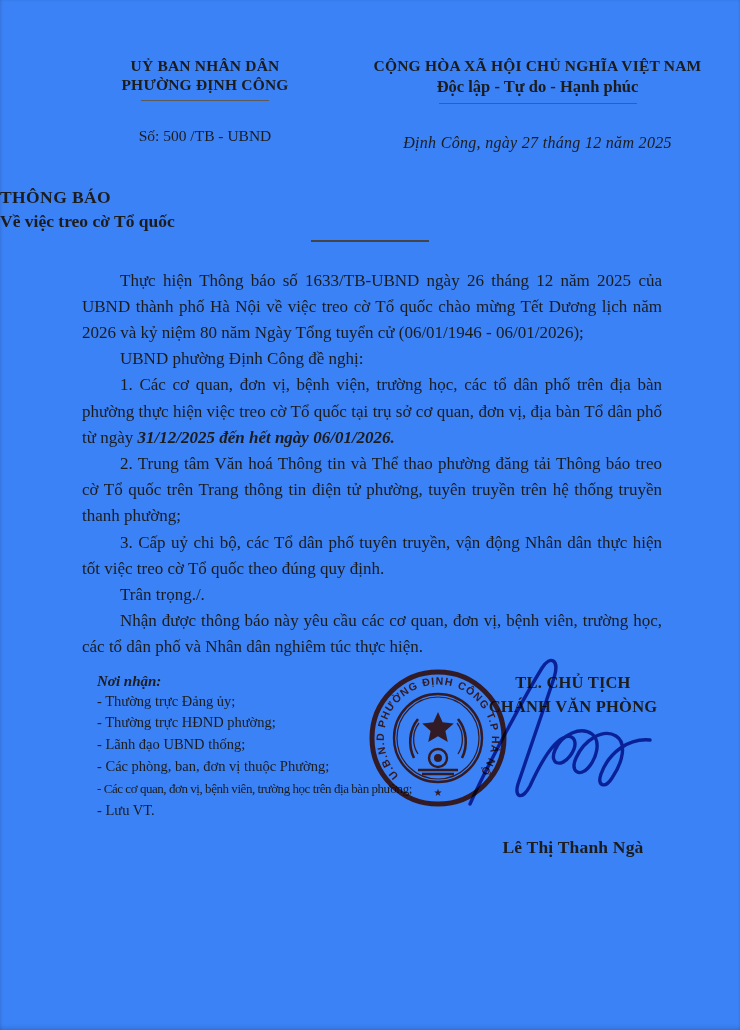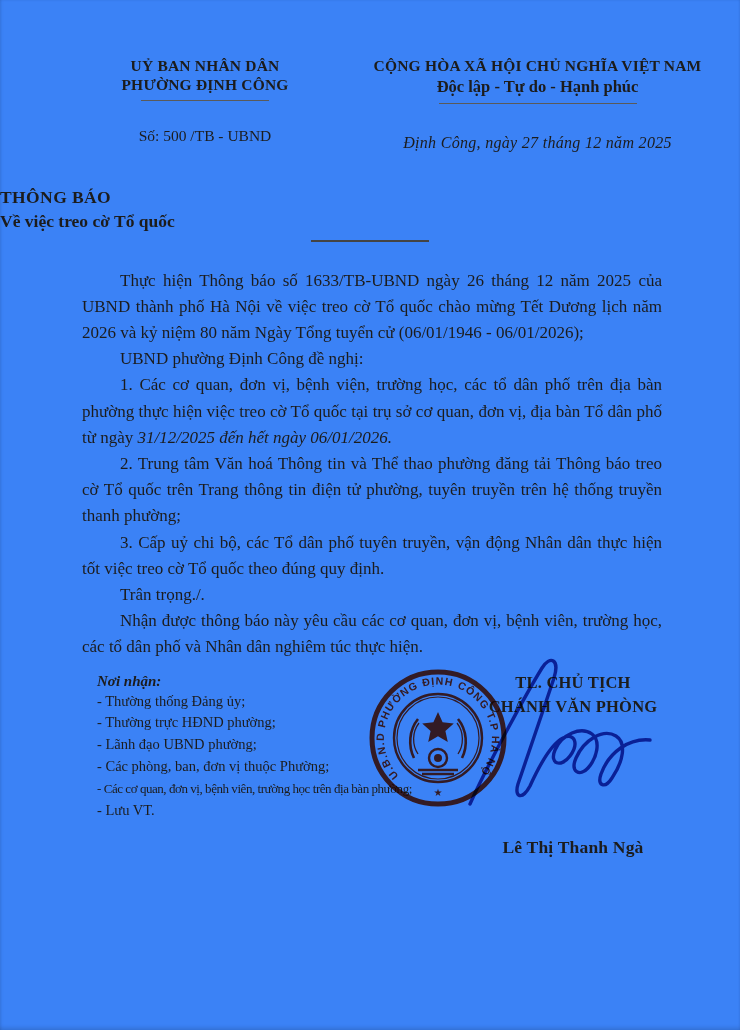--- a/index.html
+++ b/index.html
@@ -35,21 +35,21 @@
 
   
   .title-block { text-align: left; margin-top: 34px; }
   .title-main    { font-weight: bold; font-size: 17.5px; line-height: 22px; letter-spacing: .4px; }
   .title-subject { font-weight: bold; font-size: 17.5px; line-height: 23px; margin-top: 2px; }
   .rule-title { width: 118px; height: 1.5px; background: #444; margin: 7px auto 0; }
 
   
   .body-text { margin: 26px 78px 0 82px; font-size: 17px; line-height: 26.2px; text-align: justify; }
   .body-text p { margin: 0; text-indent: 38px; }
-  .bi { font-weight: normal; font-style: italic; }
+  .bi { font-weight: bold; font-style: italic; }
 
   
   .footer-row { display: flex; justify-content: space-between; padding: 10px 52px 0 97px; }
   .noi-nhan { width: 330px; }
   .nn-label { font-weight: bold; font-style: italic; font-size: 15px; line-height: 20px; }
   .nn-item  { font-size: 14.5px; line-height: 21.8px; }
   .nn-item.condensed { font-size: 13px; letter-spacing: -0.45px; white-space: nowrap; }
   .sign-block { width: 230px; text-align: center; }
   .sign-pos { font-weight: bold; font-size: 16.5px; line-height: 24px; letter-spacing: .2px; }
   .signer-name { font-weight: bold; font-size: 17.5px; margin-top: 118px; letter-spacing: .2px; }
@@ -98,23 +98,23 @@
     <p><span>1. Các cơ quan, đơn vị, bệnh viện, trường học, các tổ dân phố trên địa bàn phường thực hiện việc treo cờ Tổ quốc tại trụ sở cơ quan, đơn vị, địa bàn Tổ dân phố từ ngày </span><span class="bi">31/12/2025 đến hết ngày 06/01/2026.</span></p>
     <p>2. Trung tâm Văn hoá Thông tin và Thể thao phường đăng tải Thông báo treo cờ Tổ quốc trên Trang thông tin điện tử phường, tuyên truyền trên hệ thống truyền thanh phường;</p>
     <p>3. Cấp uỷ chi bộ, các Tổ dân phố tuyên truyền, vận động Nhân dân thực hiện tốt việc treo cờ Tổ quốc theo đúng quy định.</p>
     <p>Trân trọng./.</p>
     <p>Nhận được thông báo này yêu cầu các cơ quan, đơn vị, bệnh viên, trường học, các tổ dân phố và Nhân dân nghiêm túc thực hiện.</p>
   </div>
 
   <div class="footer-row">
     <div class="noi-nhan">
       <div class="nn-label">Nơi nhận:</div>
-      <div class="nn-item">- Thường thống Đảng ủy;</div>
+      <div class="nn-item">- Thường trực Đảng ủy;</div>
       <div class="nn-item">- Thường trực HĐND phường;</div>
-      <div class="nn-item">- Lãnh đạo UBND phường;</div>
+      <div class="nn-item">- Lãnh đạo UBND thống;</div>
       <div class="nn-item">- Các phòng, ban, đơn vị thuộc Phường;</div>
       <div class="nn-item condensed">- Các cơ quan, đơn vị, bệnh viên, trường học trên địa bàn phường;</div>
       <div class="nn-item">- Lưu VT.</div>
     </div>
     <div class="sign-block">
       <div class="sign-pos">TL. CHỦ TỊCH</div>
       <div class="sign-pos">CHÁNH VĂN PHÒNG</div>
       <div class="signer-name">Lê Thị Thanh Ngà</div>
     </div>
   </div>

